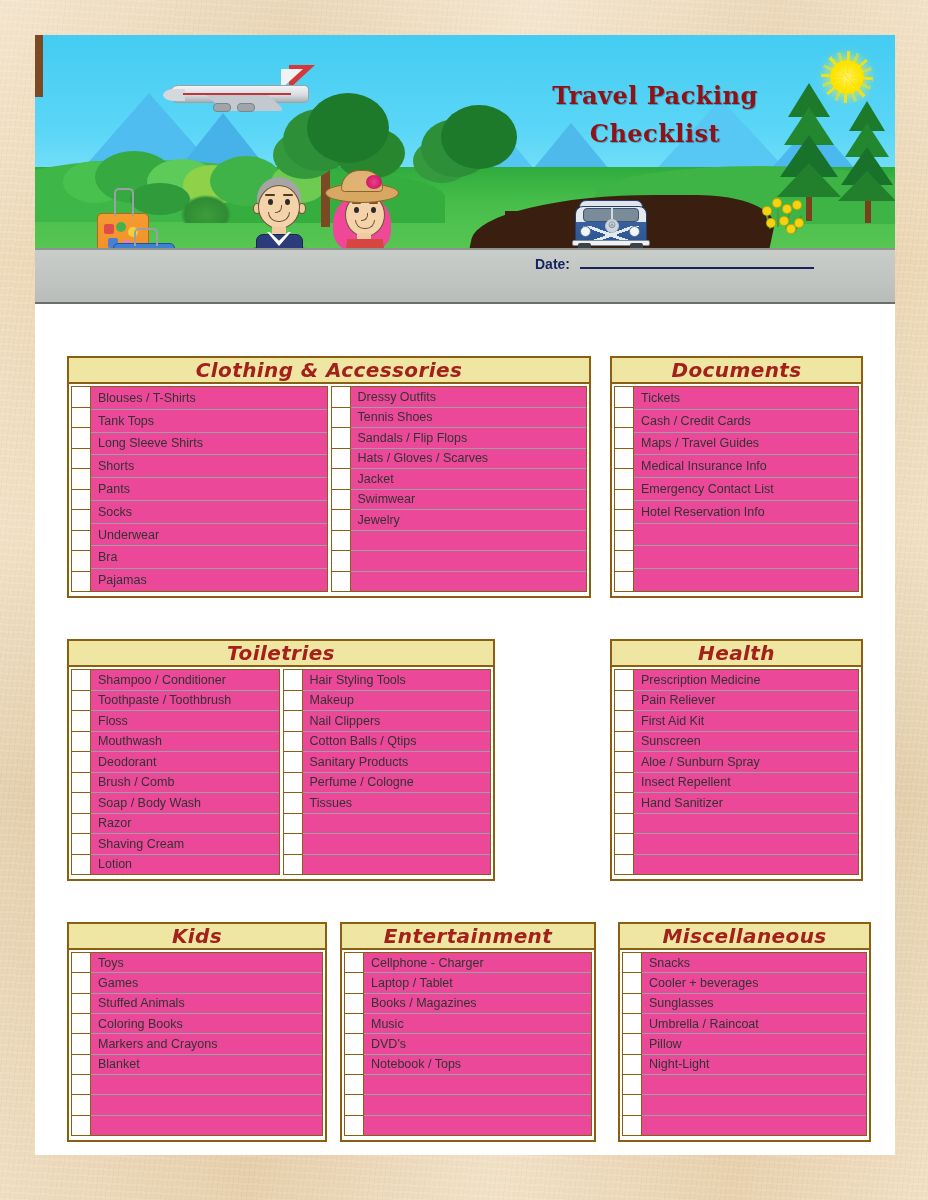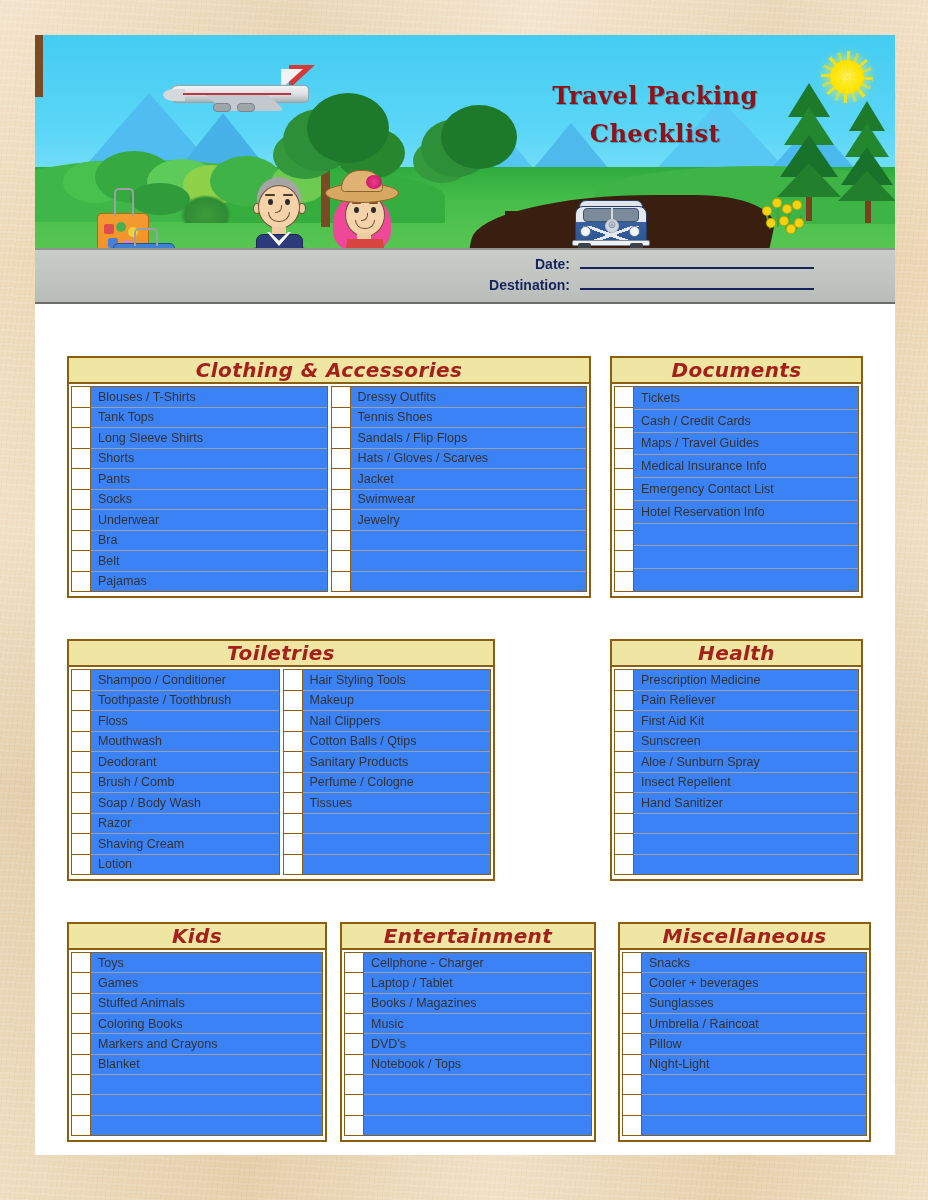--- a/index.html
+++ b/index.html
@@ -533,21 +533,21 @@
     border-bottom: 1.5px solid #8a5f12;
     background: #ffffff;
   }
   .cb:last-child { border-bottom: none; }
 
   .itemcol {
     flex: 1 1 0;
     min-width: 0;
     display: flex;
     flex-direction: column;
-    background: #3b82f6;
+    background: #ec4899;
   }
   .item {
     flex: 1 1 0;
     display: flex;
     align-items: center;
     padding-left: 7px;
     border-bottom: 1px solid #9aa0a4;
     font-family: "Liberation Sans", sans-serif;
     font-size: 12.5px;
     color: #333333;
@@ -731,24 +731,20 @@
     <div id="banner-title">
       <div>Travel Packing</div>
       <div>Checklist</div>
     </div>
 
     <div id="date-bar">
       <div class="dfield" id="field-date">
         <span class="dlabel">Date:</span>
         <span class="dline"></span>
       </div>
-      <div class="dfield" id="field-destination">
-        <span class="dlabel">Destination:</span>
-        <span class="dline"></span>
-      </div>
     </div>
   </div>
 
   <div id="sections">
 
     <div class="section" id="sec-clothing">
       <div class="sec-head">
         <span class="sec-title">Clothing &amp; Accessories</span>
       </div>
       <div class="sec-body">
@@ -767,21 +763,20 @@
             </div>
             <div class="itemcol">
               <div class="item">Blouses / T-Shirts</div>
               <div class="item">Tank Tops</div>
               <div class="item">Long Sleeve Shirts</div>
               <div class="item">Shorts</div>
               <div class="item">Pants</div>
               <div class="item">Socks</div>
               <div class="item">Underwear</div>
               <div class="item">Bra</div>
-              <div class="item">Belt</div>
               <div class="item">Pajamas</div>
             </div>
           </div>
           <div class="col">
             <div class="cbcol">
               <div class="cb"></div>
               <div class="cb"></div>
               <div class="cb"></div>
               <div class="cb"></div>
               <div class="cb"></div>

